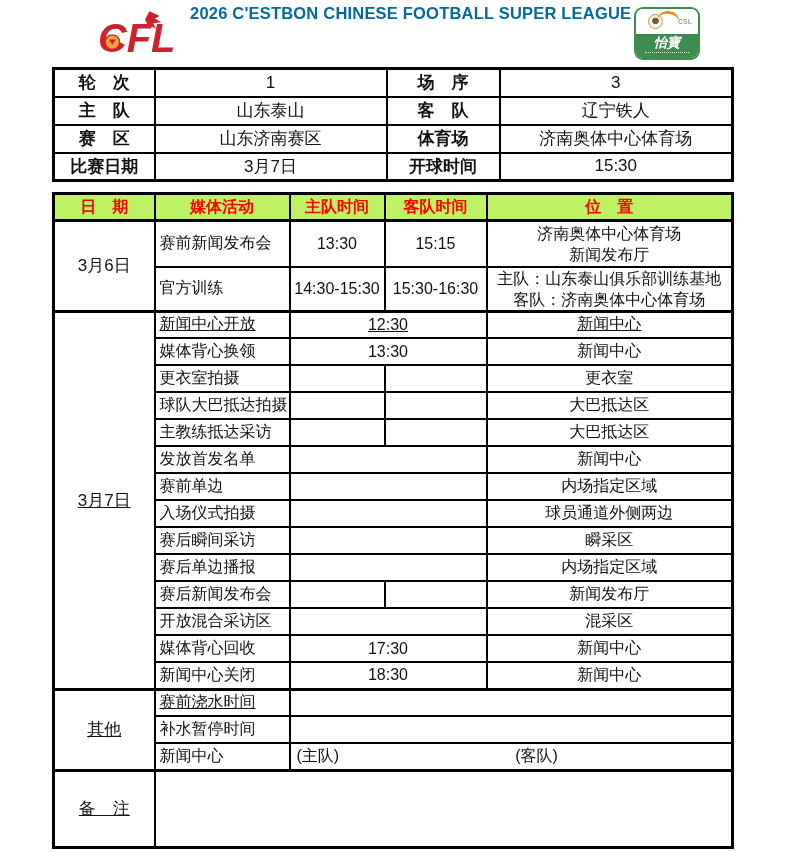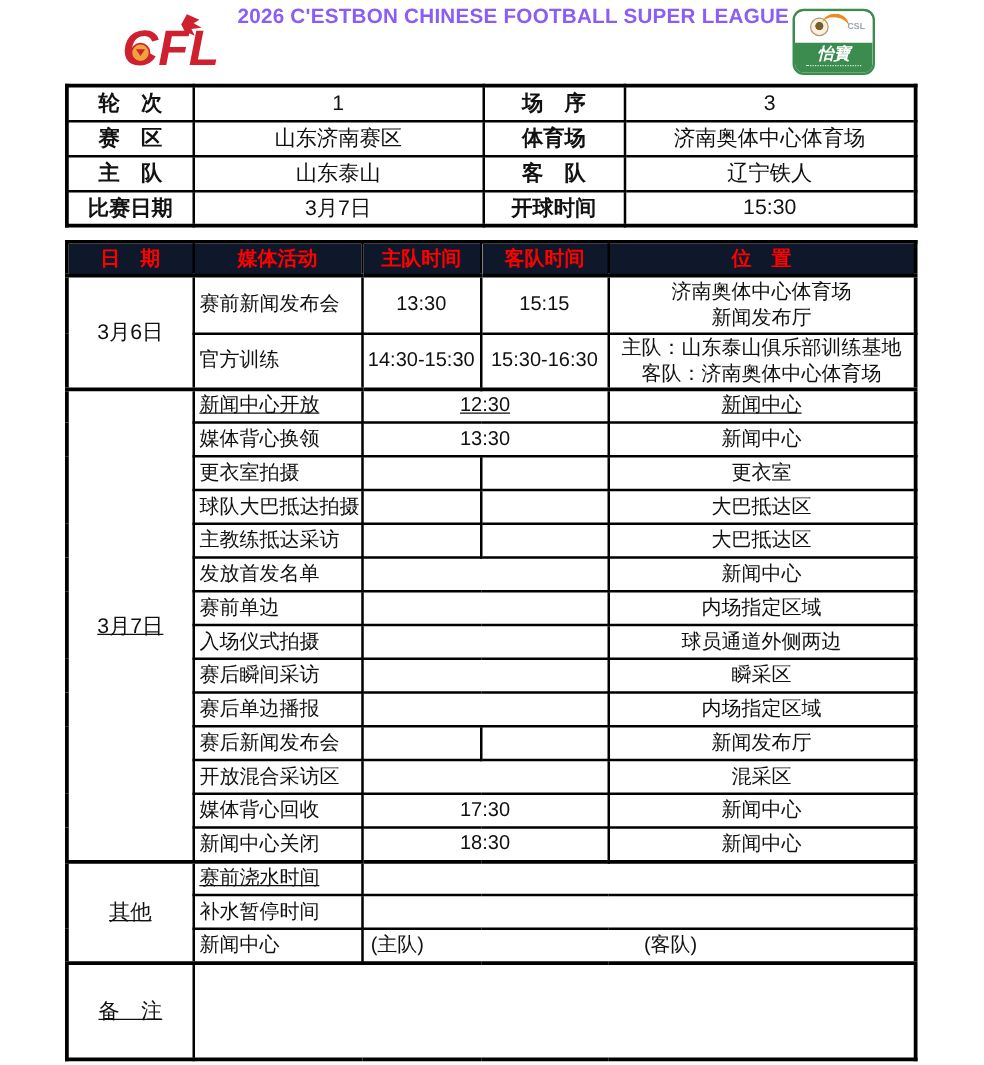--- a/index.html
+++ b/index.html
@@ -5,21 +5,21 @@
   * { margin:0; padding:0; box-sizing:border-box; }
   body { background:#fff; font-family:"Liberation Sans", sans-serif; }
   .page { position:relative; width:787px; height:852px; background:#ffffff; overflow:hidden; }
 
   
   .hdr { position:absolute; top:0; left:0; width:787px; height:66px; }
   .cfl-logo { position:absolute; left:97px; top:8px; }
   .title-block { position:absolute; left:190px; top:3px; width:438px; text-align:center; }
   .title { font-size:32px; font-weight:bold; color:#111; white-space:nowrap; letter-spacing:1px; }
   .title .brand { font-family:"Liberation Serif", serif; font-style:italic; font-weight:bold; }
-  .subtitle { font-size:16.5px; font-weight:bold; color:#8b5cf6; margin-top:1px; letter-spacing:0.2px; white-space:nowrap; }
+  .subtitle { font-size:16.5px; font-weight:bold; color:#0369a1; margin-top:1px; letter-spacing:0.2px; white-space:nowrap; }
 
   .badge { position:absolute; left:634px; top:7px; width:66px; height:53px;
            border:2px solid #3c8c50; border-radius:9px; background:#fff; overflow:hidden; }
   .badge-top { height:25px; position:relative; background:#fff; }
   .badge-ball { position:absolute; left:12px; top:5px; width:15px; height:15px; border-radius:50%;
                 background:#f6f0e2; border:1px solid #b89a6a;
                 background-image:radial-gradient(circle at 50% 45%, #7a5c28 0 3px, transparent 3.5px); }
   .badge-flame { position:absolute; left:22px; top:2px; width:22px; height:10px;
                  border-top:3px solid #f08a20; border-radius:50% / 100% 100% 0 0; transform:rotate(8deg); }
   .badge-csl { position:absolute; right:6px; top:9px; font-size:7px; color:#9aa7ad; font-weight:bold; }
@@ -30,21 +30,21 @@
   
   table { border-collapse:collapse; table-layout:fixed; }
   td { border:2px solid #000; overflow:hidden; color:#111; }
 
   .info { position:absolute; left:52px; top:67px; width:679px; border:3px solid #000; }
   .info td { height:28px; font-size:17px; text-align:center; vertical-align:middle; }
   .info td.lbl { font-weight:bold; }
 
   .sched { position:absolute; left:52px; top:192px; width:679px; border:3px solid #000; }
   .sched td { font-size:16px; vertical-align:middle; }
-  .sched tr.hd td { background:#0f172a; color:#ff0000; font-weight:bold; text-align:center;
+  .sched tr.hd td { background:#bef264; color:#ff0000; font-weight:bold; text-align:center;
                     height:27px; border-bottom:3px solid #000; font-size:16px; }
   .sched td.act { text-align:left; padding-left:4px; }
   .sched td.time { text-align:center; }
   .sched td.loc { text-align:center; }
   .sched td.date { text-align:center; font-size:17px; }
   .sched tr.sec > td { border-top:3px solid #000;text-decoration:underline; }
   .r27 { height:27px; }
   .locline { line-height:21px; }
   .suspend-cell { position:relative; }
   .suspend-cell .home-note { position:absolute; left:6px; top:50%; transform:translateY(-50%); }
@@ -91,30 +91,30 @@
         <col style="width:233px">
       </colgroup>
     <tbody>
         <tr>
       <td class="lbl">轮　次</td>
       <td>1</td>
       <td class="lbl">场　序</td>
       <td>3</td>
     </tr>
     <tr>
+      <td class="lbl">主　队</td>
+      <td>山东泰山</td>
+      <td class="lbl">客　队</td>
+      <td>辽宁铁人</td>
+    </tr>
+    <tr>
       <td class="lbl">赛　区</td>
       <td>山东济南赛区</td>
       <td class="lbl">体育场</td>
       <td>济南奥体中心体育场</td>
-    </tr>
-    <tr>
-      <td class="lbl">主　队</td>
-      <td>山东泰山</td>
-      <td class="lbl">客　队</td>
-      <td>辽宁铁人</td>
     </tr>
     <tr>
       <td class="lbl">比赛日期</td>
       <td>3月7日</td>
       <td class="lbl">开球时间</td>
       <td>15:30</td>
     </tr>
   </tbody>
     </table>
 

